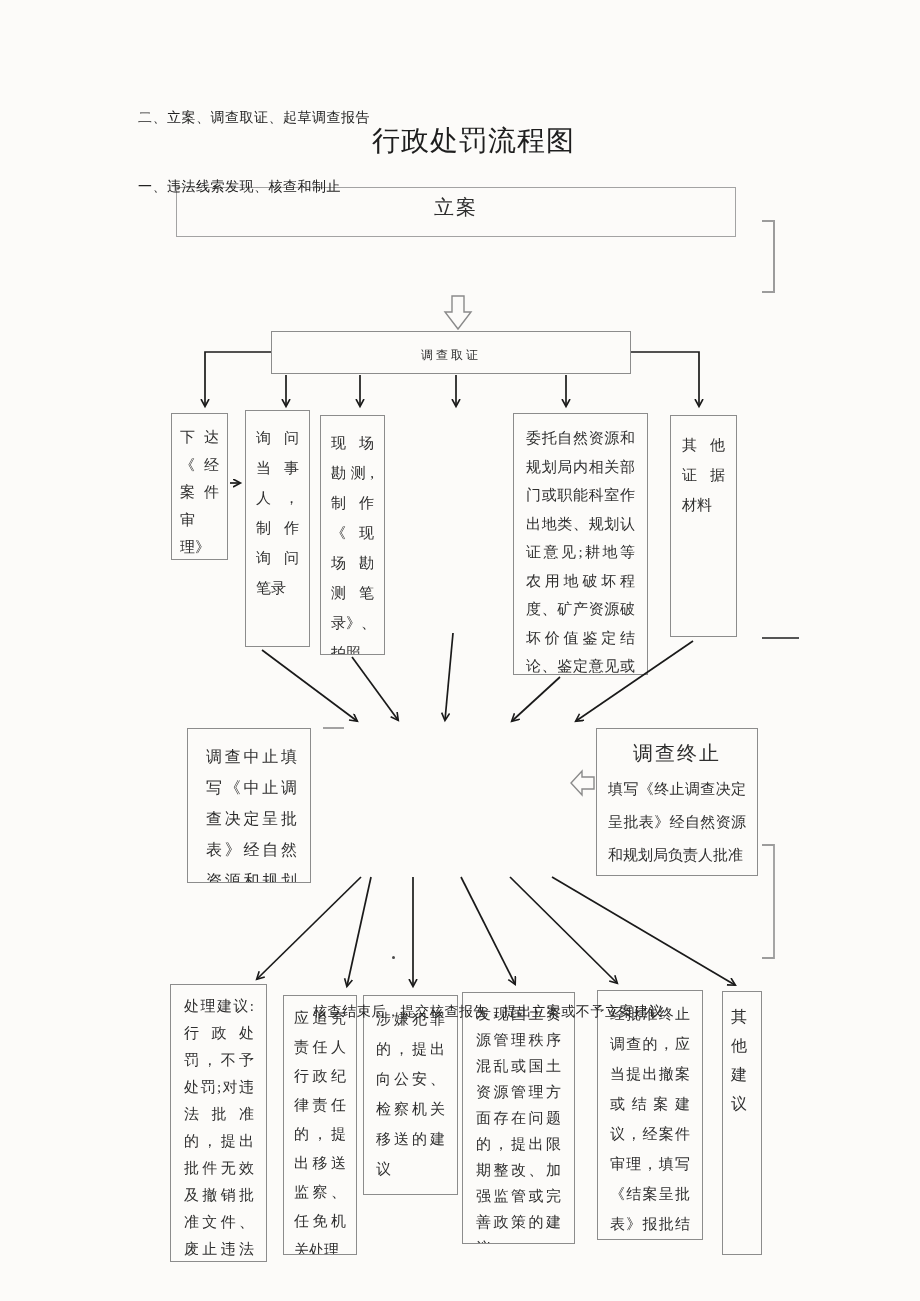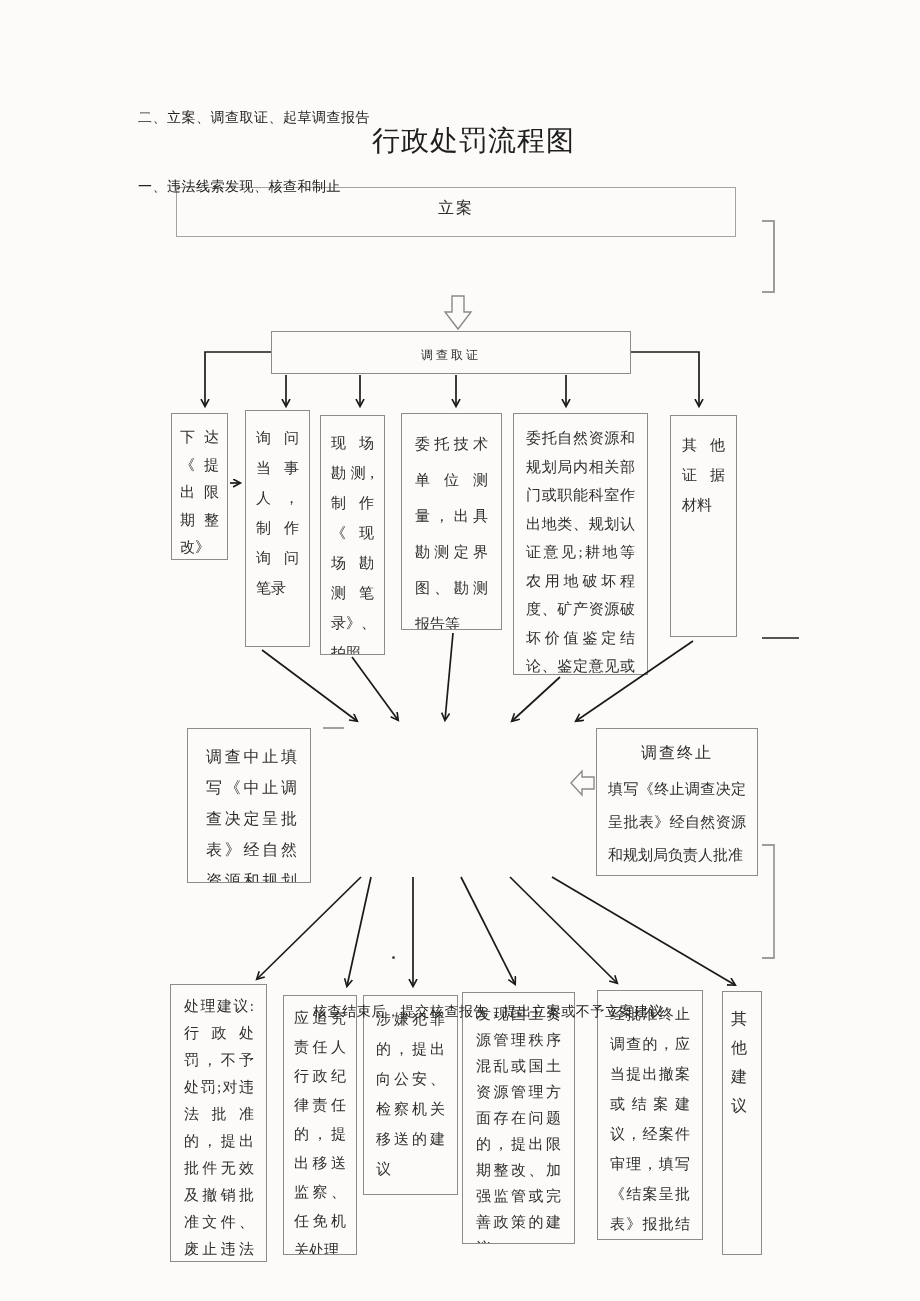--- a/index.html
+++ b/index.html
@@ -24,65 +24,64 @@
     overflow:hidden;
     font-size:15px;
     line-height:29px;
     text-align:justify;
     text-justify:inter-character;
     color:#2f2f2f;
     background:transparent;
   }
   
   .filing{left:176px;top:187px;width:560px;height:50px;border-color:#a3a3a3;
-          text-align:center;padding-top:5px;font-size:16px;letter-spacing:2px;}
+          text-align:center;padding-top:5px;font-size:20px;letter-spacing:2px;}
   .invest{left:271px;top:331px;width:360px;height:43px;
           text-align:center;padding-top:9px;font-size:12px;letter-spacing:3px;}
   
   .e1{left:171px;top:413px;width:57px;height:147px;padding:10px 8px 0 8px;line-height:27.5px;}
   .e2{left:245px;top:410px;width:65px;height:237px;padding:12px 10px 0 10px;line-height:30px;}
   .e3{left:320px;top:415px;width:65px;height:240px;padding:12px 10px 0 10px;line-height:30px;}
   .e4{left:401px;top:413px;width:101px;height:217px;padding:12px 13px 0 13px;line-height:36px;}
   .e5{left:513px;top:413px;width:135px;height:262px;padding:10px 12px 0 12px;line-height:28.5px;}
   .e6{left:670px;top:415px;width:67px;height:222px;padding:14px 11px 0 11px;line-height:30px;}
   
   .suspend{left:187px;top:728px;width:124px;height:155px;padding:12px 13px 0 18px;
            font-size:16px;line-height:31px;}
   .report{left:345px;top:728px;width:225px;height:147px;text-align:center;
           font-size:19px;line-height:36px;padding:36px 10px 0 10px;letter-spacing:1px;}
   .terminate{left:596px;top:728px;width:162px;height:148px;padding:12px 11px 0 11px;
              font-size:15px;line-height:33px;}
-  .terminate .t-title{display:block;text-align:center;font-size:16px;line-height:24px;
+  .terminate .t-title{display:block;text-align:center;font-size:20px;line-height:24px;
              margin-bottom:8px;letter-spacing:2px;}
   
   .s1{left:170px;top:984px;width:97px;height:278px;padding:8px 12px 0 13px;line-height:27px;}
   .s2{left:283px;top:995px;width:74px;height:260px;padding:8px 10px 0 10px;line-height:29px;}
   .s3{left:363px;top:995px;width:95px;height:200px;padding:8px 12px 0 12px;line-height:30px;}
   .s4{left:462px;top:992px;width:113px;height:252px;padding:8px 13px 0 13px;line-height:26px;}
   .s5{left:597px;top:990px;width:106px;height:250px;padding:8px 12px 0 12px;line-height:30px;}
-  .s6{left:722px;top:991px;width:40px;height:264px;padding:12px 8px 0 8px;line-height:29px;font-size:16px;}
+  .s6{left:722px;top:991px;width:40px;height:264px;padding:12px 8px 0 8px;line-height:29px;font-size:16px;font-family:Liberation Mono, monospace;}
   .dot{position:absolute;left:392px;top:956px;width:3px;height:3px;background:#4a4a4a;border-radius:50%;}
   svg.layer{position:absolute;left:0;top:0;z-index:4;pointer-events:none;}
 </style>
 </head>
 <body>
 
 <div class="page">
 
   <div class="txt h2">二、立案、调查取证、起草调查报告</div>
   <div class="txt title">行政处罚流程图</div>
   <div class="txt h1">一、违法线索发现、核查和制止</div>
 
   <div class="box filing">立案</div>
   <div class="box invest">调查取证</div>
 
-  <div class="box e1">下达《提出限期整改》</div>
+  <div class="box e1">下达《经案件审理》</div>
   <div class="box e2">询问当事人，制作询问笔录</div>
   <div class="box e3">现场勘测,制作《现场勘测笔录》、拍照</div>
-  <div class="box e4">委托技术单位测量，出具勘测定界图、勘测报告等</div>
   <div class="box e5">委托自然资源和规划局内相关部门或职能科室作出地类、规划认证意见;耕地等农用地破坏程度、矿产资源破坏价值鉴定结论、鉴定意见或者检验报告</div>
   <div class="box e6">其他证据材料</div>
 
   <div class="box suspend">调查中止填写《中止调查决定呈批表》经自然资源和规划局负责人批准</div>
   <div class="box terminate">
     <span class="t-title">调查终止</span>
     <span>填写《终止调查决定呈批表》经自然资源和规划局负责人批准</span>
   </div>
 
   <div class="box s1">处理建议:行政处罚，不予处罚;对违法批准的，提出批件无效及撤销批准文件、废止违法内容、依法收回土地</div>

